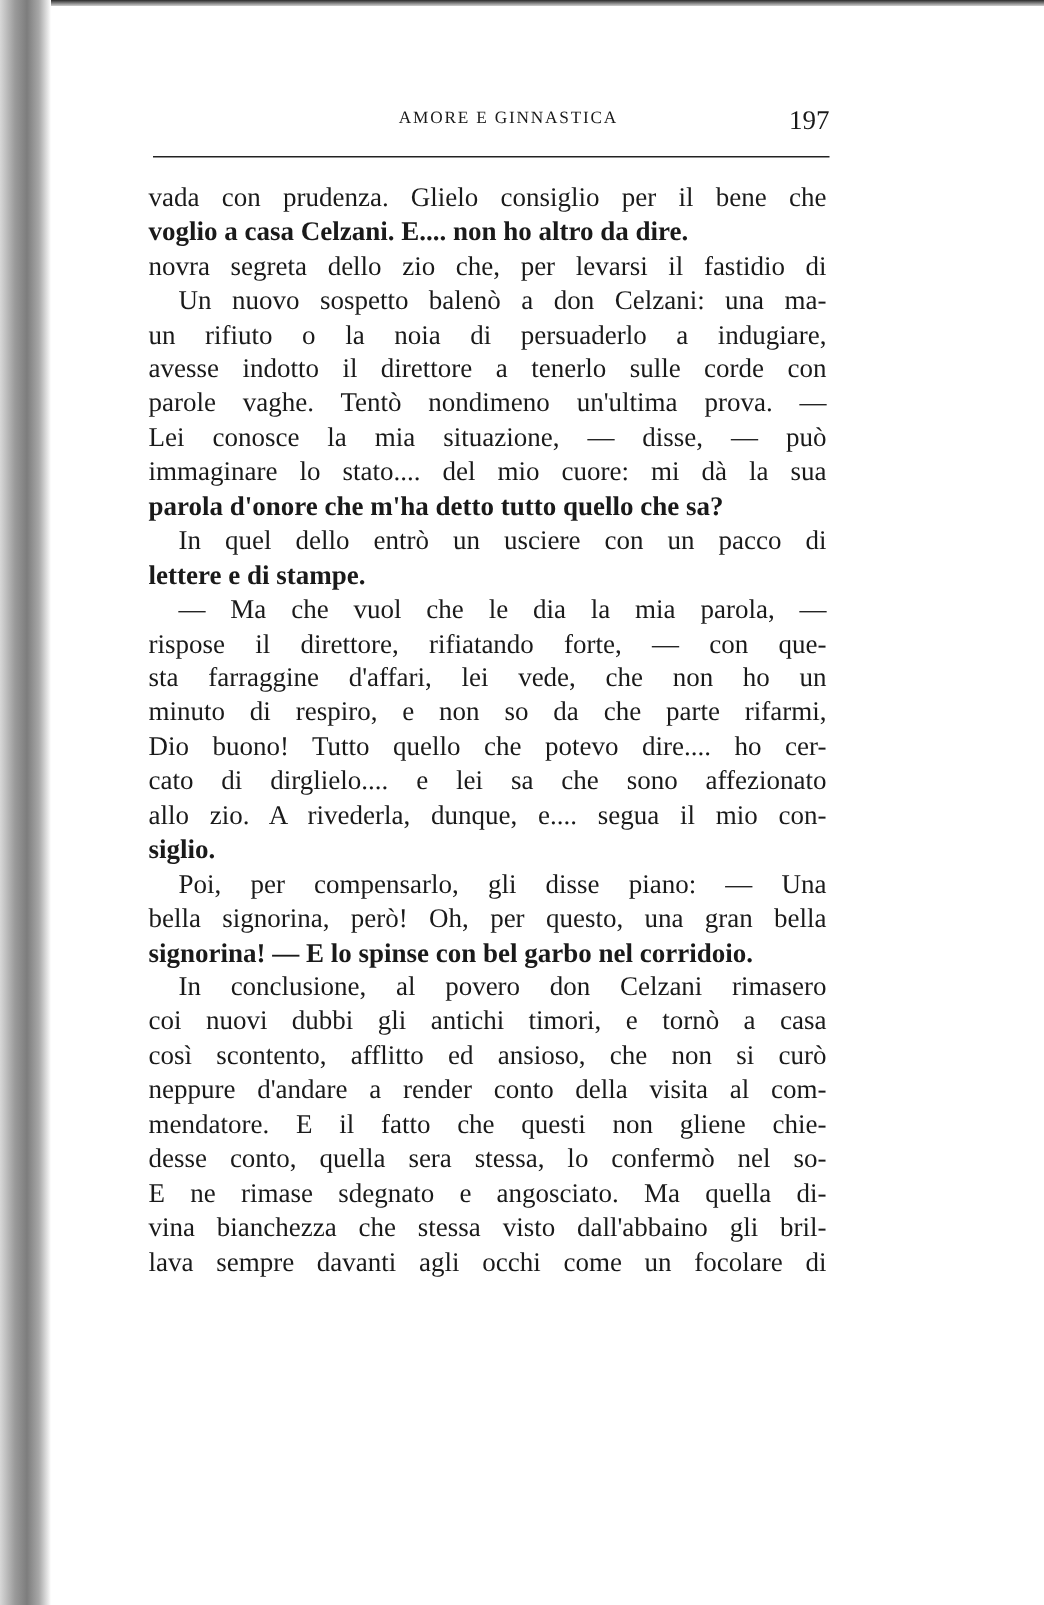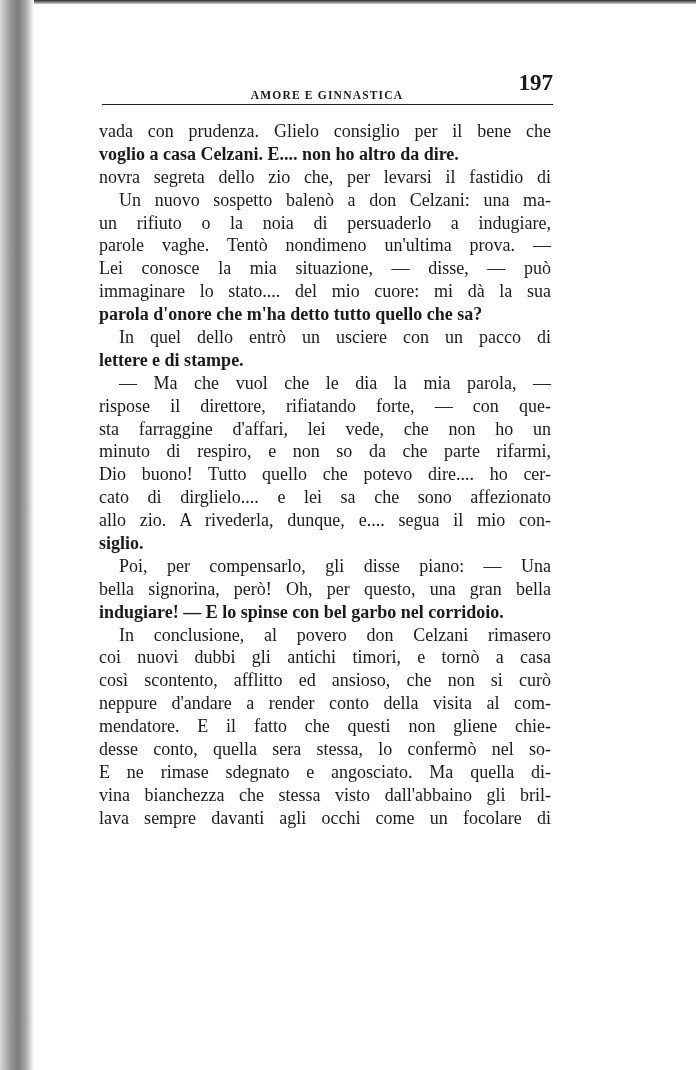--- a/index.html
+++ b/index.html
@@ -18,30 +18,29 @@
     position: absolute; left: 0; top: 0; width: 34px; height: 1070px;
     background: linear-gradient(to right, #d8d8d8 0px, #9a9a9a 10px, #7d7d7d 18px, #a8a8a8 26px, #e8e8e8 32px, #ffffff 34px);
   }
   .page {
     position: absolute; left: 99px; top: 0; width: 456px; height: 1070px;
   }
   .running-head {
     position: absolute; top: 70px; left: 0; width: 456px; height: 20px;
   }
   .running-title {
-    position: absolute; left: 0; width: 456px; text-align: center;
+    position: absolute; left: 12px; width: 456px; text-align: center;
     font-family: "Liberation Serif", serif;
     font-size: 11.5px; letter-spacing: 1.2px; top: 3px;
-    font-variant: small-caps; font-weight: bold; margin-top: 16px;
+    font-variant: small-caps; font-weight: normal;
   }
   .page-number {
     position: absolute; right: 2px; top: 0;
     font-family: "Liberation Serif", serif;
-    font-size: 23px;
-    font-weight: bold;
+    font-size: 18px;
   }
   .rule {
     position: absolute; top: 104px; left: 3px; width: 451px; height: 0;
     border-top: 1.3px solid #222;
   }
   .body-text {
     position: absolute; top: 120px; left: 0; width: 452px;
     font-family: "Liberation Serif", serif;
     font-size: 18px; line-height: 22.9px;
   }
@@ -64,37 +63,38 @@
     <span class="running-title">AMORE E GINNASTICA</span>
     <span class="page-number">197</span>
   </div>
   <div class="rule"></div>
   <div class="body-text" id="body-text">
       <span class="line">vada con prudenza. Glielo consiglio per il bene che</span>
       <span class="line last">voglio a casa Celzani. E.... non ho altro da dire.</span>
       <span class="line">novra segreta dello zio che, per levarsi il fastidio di</span>
       <span class="line indent">Un nuovo sospetto balenò a don Celzani: una ma-</span>
       <span class="line">un rifiuto o la noia di persuaderlo a indugiare,</span>
+      <span class="line">avesse indotto il direttore a tenerlo sulle corde con</span>
       <span class="line">parole vaghe. Tentò nondimeno un'ultima prova. —</span>
       <span class="line">Lei conosce la mia situazione, — disse, — può</span>
       <span class="line">immaginare lo stato.... del mio cuore: mi dà la sua</span>
       <span class="line last">parola d'onore che m'ha detto tutto quello che sa?</span>
       <span class="line indent">In quel dello entrò un usciere con un pacco di</span>
       <span class="line last">lettere e di stampe.</span>
       <span class="line indent">— Ma che vuol che le dia la mia parola, —</span>
       <span class="line">rispose il direttore, rifiatando forte, — con que-</span>
       <span class="line">sta farraggine d'affari, lei vede, che non ho un</span>
       <span class="line">minuto di respiro, e non so da che parte rifarmi,</span>
       <span class="line">Dio buono! Tutto quello che potevo dire.... ho cer-</span>
       <span class="line">cato di dirglielo.... e lei sa che sono affezionato</span>
       <span class="line">allo zio. A rivederla, dunque, e.... segua il mio con-</span>
       <span class="line last">siglio.</span>
       <span class="line indent">Poi, per compensarlo, gli disse piano: — Una</span>
       <span class="line">bella signorina, però! Oh, per questo, una gran bella</span>
-      <span class="line last">indugiare! — E lo spinse con bel garbo nel corridoio.</span>
+      <span class="line last">signorina! — E lo spinse con bel garbo nel corridoio.</span>
       <span class="line indent">In conclusione, al povero don Celzani rimasero</span>
       <span class="line">coi nuovi dubbi gli antichi timori, e tornò a casa</span>
       <span class="line">così scontento, afflitto ed ansioso, che non si curò</span>
       <span class="line">neppure d'andare a render conto della visita al com-</span>
       <span class="line">mendatore. E il fatto che questi non gliene chie-</span>
       <span class="line">desse conto, quella sera stessa, lo confermò nel so-</span>
       <span class="line">E ne rimase sdegnato e angosciato. Ma quella di-</span>
       <span class="line">vina bianchezza che stessa visto dall'abbaino gli bril-</span>
       <span class="line">lava sempre davanti agli occhi come un focolare di</span>
     </div>

